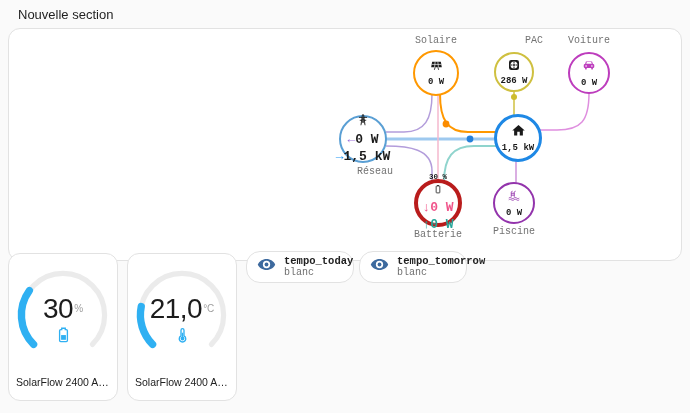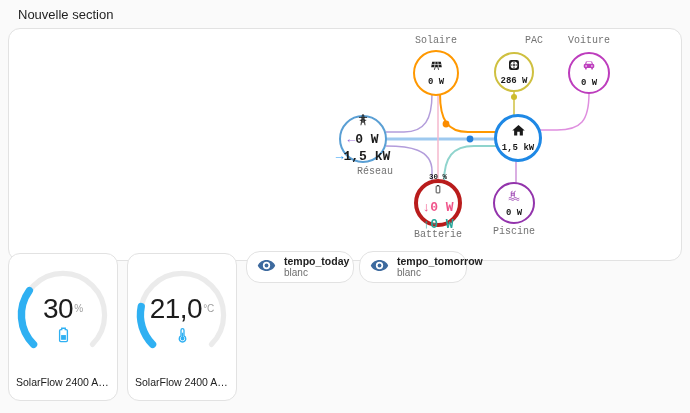--- a/index.html
+++ b/index.html
@@ -42,21 +42,21 @@
   .gauge svg.dial { position:absolute; inset:0; }
   .gauge-content { position:absolute; inset:0; display:flex; flex-direction:column; align-items:center; justify-content:center; padding-top:6px; }
   .gauge-value { font-size:28px; font-weight:400; color:#1c1c1c; letter-spacing:-0.5px; }
   .gauge-unit { font-size:10px; color:#9e9e9e; vertical-align:super; margin-left:1px; font-weight:400; }
   .gauge-icon { margin-top:1px; height:17px; }
   .gauge-label { margin-top:9px; text-align:center; font-size:10.5px; color:#212121;
                  white-space:nowrap; overflow:hidden; text-overflow:ellipsis; padding:0 7px; }
 
   
   .entity-card { width:108px; height:32px; border-radius:14px; display:flex; align-items:center;
-                 padding:8px 10px; gap:8px; cursor:pointer; }
+                 padding:8px 10px; gap:8px; cursor:pointer;font-family:Liberation Mono, monospace; }
   #entity-card-0 { left:246px; top:251px; }
   #entity-card-1 { left:359px; top:251px; }
   .entity-text { display:flex; flex-direction:column; line-height:1.15; min-width:0; }
   .entity-name { font-size:10.5px; font-weight:700; color:#212121; white-space:nowrap; }
   .entity-state { font-size:10px; color:#6f6f6f; white-space:nowrap; }
 </style>
 </head>
 <body>
 
 <div id="page">

